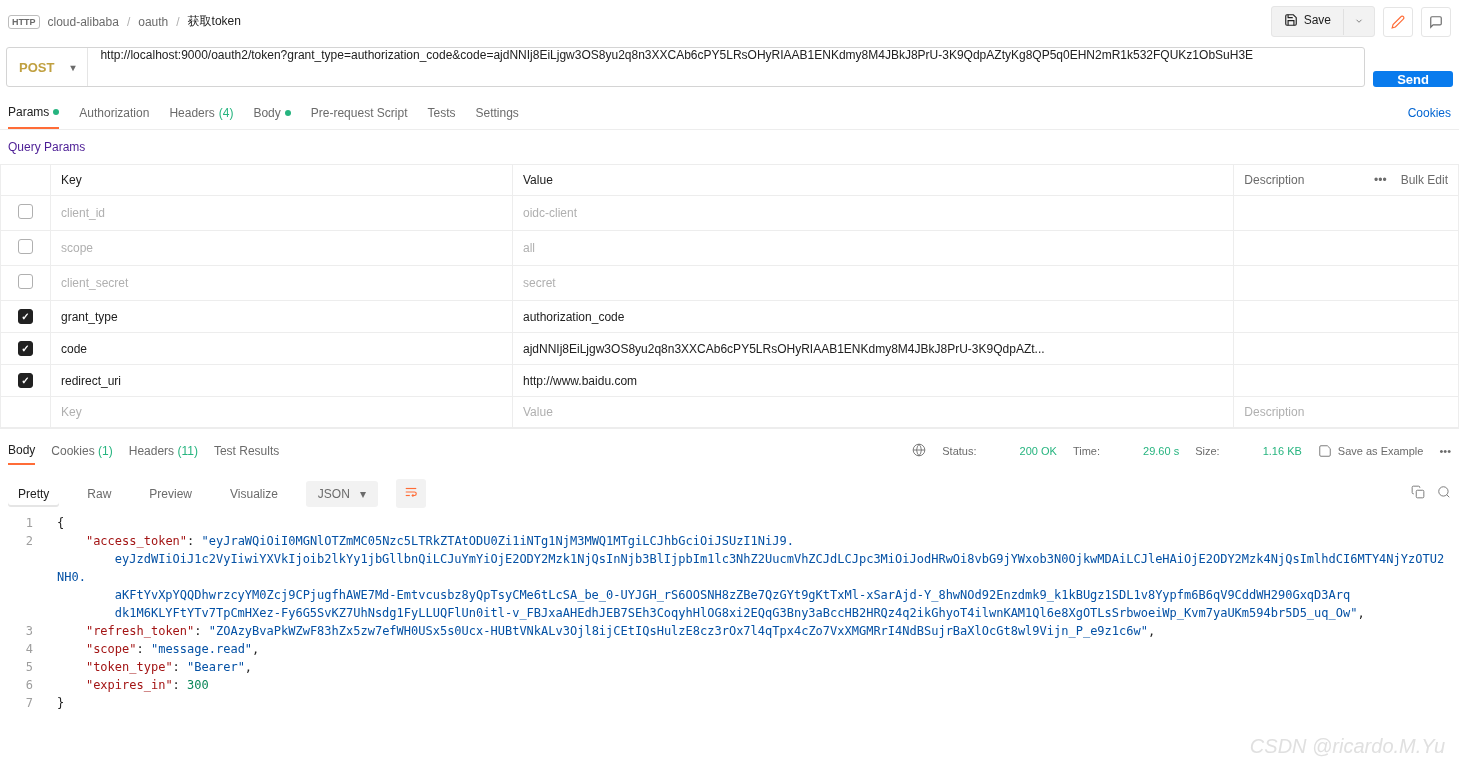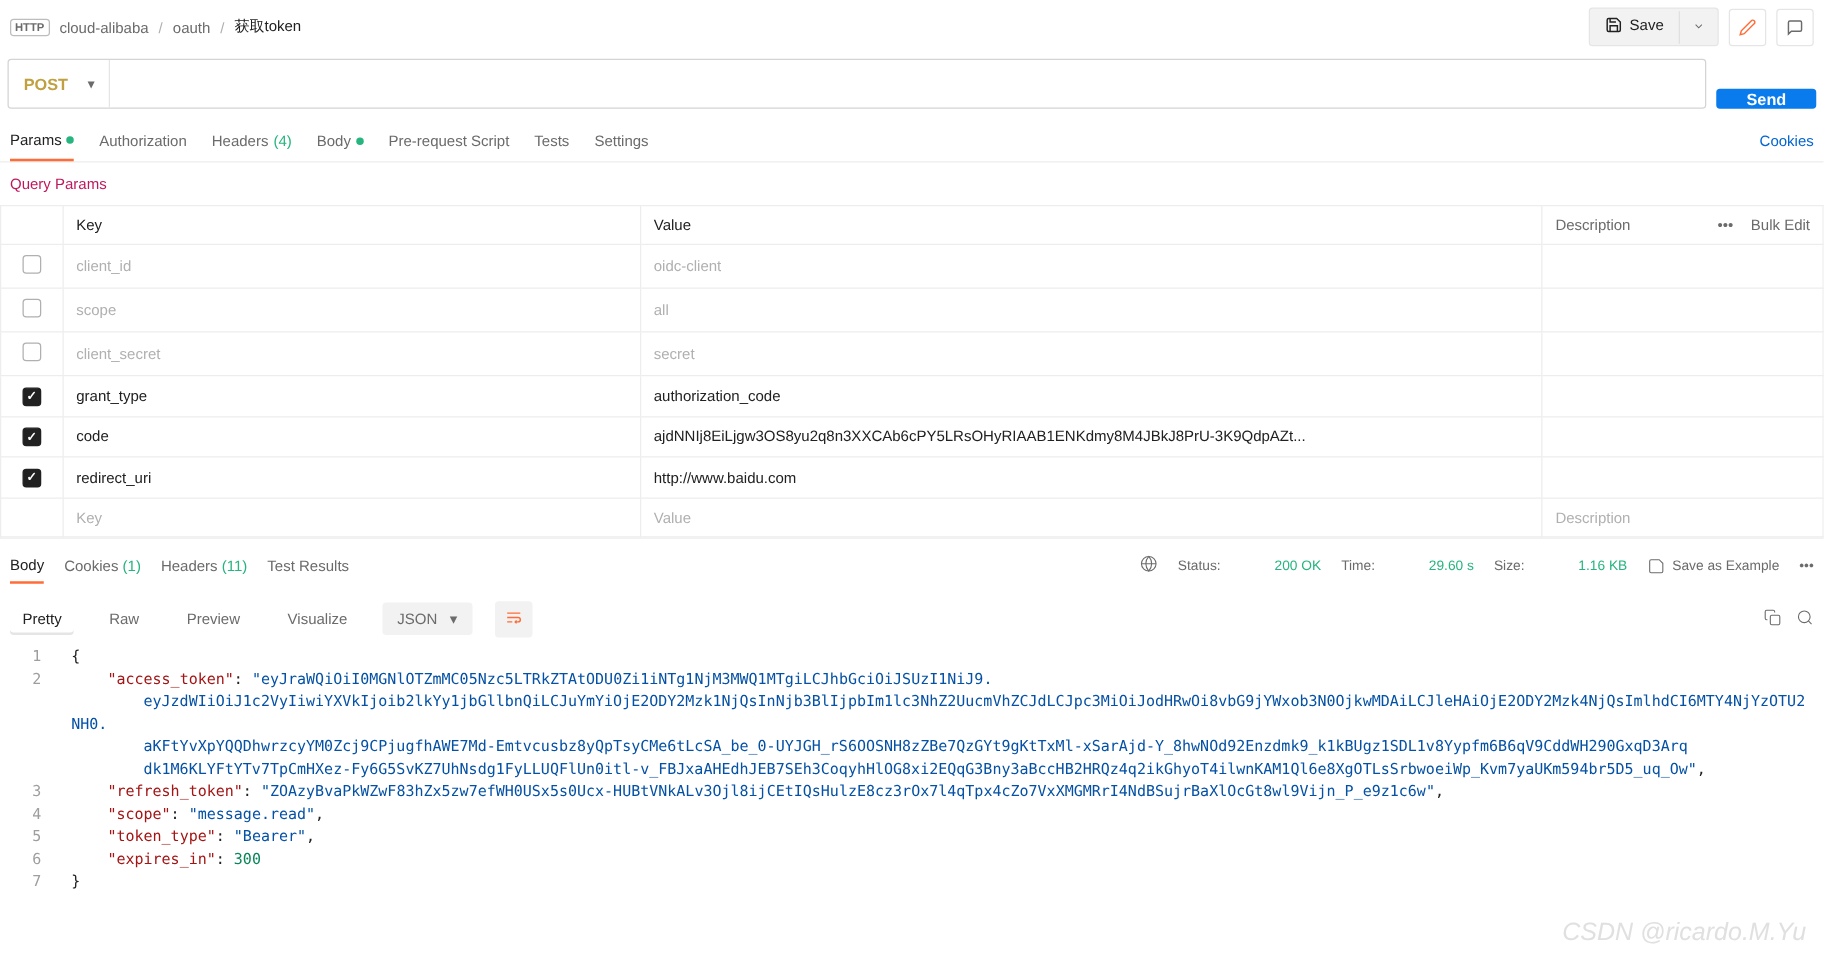--- a/index.html
+++ b/index.html
@@ -20,21 +20,21 @@
 .method-sel { display:flex; align-items:center; gap:16px; padding: 0 12px; height:38px; color:#C0A040; font-weight:600; font-size:13px; border-right:1px solid #e5e5e5; cursor:pointer; }
 .method-sel .caret { color:#6b6b6b; font-size:10px; }
 .url-input { flex:1; border:none; outline:none; padding:0 12px; height:38px; font-size:12px; color:#212121; white-space:nowrap; overflow:hidden; text-overflow:ellipsis; }
 .send-btn { background:#097bed; color:#fff; border-radius:3px; padding:0 24px; display:flex; align-items:flex-end; font-weight:600; font-size:13px; cursor:pointer;margin-top:24px; }
 .tabs { display:flex; align-items:center; padding: 6px 8px 0 8px; gap: 20px; border-bottom:1px solid #ededed; position:relative; }
 .tab { padding:8px 0; color:#6b6b6b; cursor:pointer; font-size:12px; display:flex; align-items:center; gap:4px; }
 .tab.active { color:#212121; border-bottom:2px solid #ff6c37; }
 .tab .dot { width:6px; height:6px; border-radius:50%; background:#26b47f; display:inline-block; }
 .tab .count { color:#26b47f; }
 .cookies-link { margin-left:auto; color:#0265D2; cursor:pointer; padding:8px 0; }
-.section-title { padding:10px 8px; color:#be185d; font-size:12px; font-weight:500; }
+.section-title { padding:10px 8px; color:#4c1d95; font-size:12px; font-weight:500; }
 .params-table { width:100%; border-collapse:collapse; }
 .params-table th, .params-table td { border:1px solid #ededed; padding:8px 10px; font-weight:400; font-size:12px; text-align:left; color:#6b6b6b; }
 .params-table th { color:#212121; background:#fff; }
 .params-table td.key-cell, .params-table td.val-cell { color:#6b6b6b; }
 .params-table td.disabled { color:#b0b0b0; }
 .params-table td.enabled { color:#212121;margin-top:28px; }
 .cb-col { width:50px; text-align:center !important; }
 .key-col { width:462px; }
 .desc-col { }
 .cb { width:15px; height:15px; border:1px solid #b0b0b0; border-radius:3px; display:inline-flex; align-items:center; justify-content:center; background:#fff; cursor:pointer; }
@@ -106,20 +106,21 @@
     </div>
   </div>
 </div>
 
 <div class="request-row">
   <div class="method-url">
     <div class="method-sel">
       <span>POST</span>
       <span class="caret">▾</span>
     </div>
+    <div class="url-input">http://localhost:9000/oauth2/token?grant_type=authorization_code&amp;code=ajdNNIj8EiLjgw3OS8yu2q8n3XXCAb6cPY5LRsOHyRIAAB1ENKdmy8M4JBkJ8PrU-3K9QdpAZtyKg8QP5q0EHN2mR1k532FQUKz1ObSuH3E</div>
   </div>
   <div class="send-btn">
     <span>Send</span>
   </div>
 </div>
 
 <div class="tabs">
   <div class="tab active">
       <span>Params</span>
       <span class="dot"></span>

